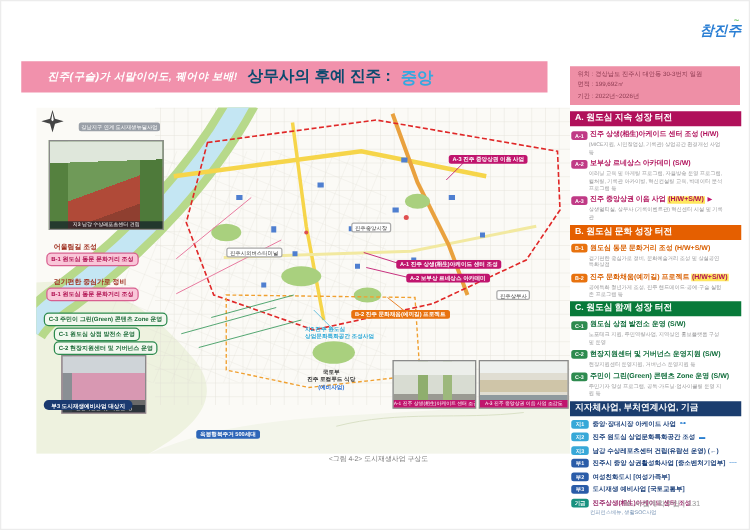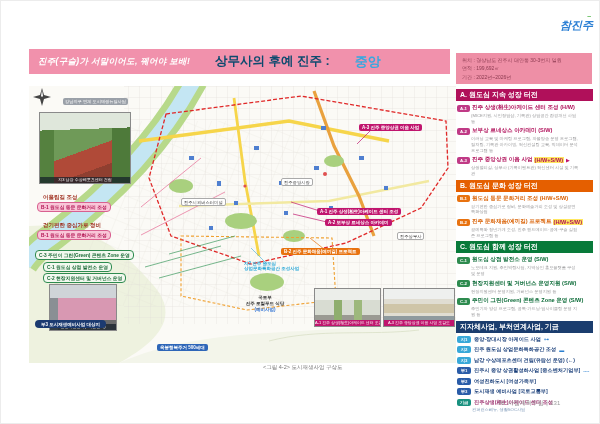--- a/index.html
+++ b/index.html
@@ -4,22 +4,22 @@
 <style>
   html,body{margin:0;padding:0;background:#ffffff;}
   .page{position:relative;width:600px;height:424px;background:#ffffff;overflow:hidden;
         font-family:"Liberation Sans","DejaVu Sans",sans-serif;border:1px solid #ececec;box-sizing:border-box;}
   .abs{position:absolute;}
 
   
   .logo{position:absolute;left:534px;top:12px;width:58px;height:26px;text-align:right;
         font-weight:bold;font-style:italic;font-size:11px;color:#2b7fd4;line-height:1.0;}
   .logo .swoosh{display:block;font-size:7px;color:#56b84e;letter-spacing:2px;}
-  .title-band{position:absolute;left:28px;top:48px;width:421px;height:25px;background:#f191ac;
-        display:flex;align-items:center;padding:0 9px;box-sizing:border-box;gap:25px;white-space:nowrap;}
+  .title-band{position:absolute;left:16px;top:48px;width:421px;height:25px;background:#f191ac;
+        display:flex;align-items:center;padding:0 21px;box-sizing:border-box;gap:8px;white-space:nowrap;}
   .slogan{font-size:8.5px;font-weight:bold;font-style:italic;color:#ffffff;letter-spacing:0.3px;}
   .main-title{font-size:12.5px;font-weight:bold;color:#0c4a6e;}
   .main-title-hl{font-size:13px;font-weight:bold;color:#35a8e0;}
   .info-box{position:absolute;left:455px;top:52px;width:136px;height:31px;background:#ee8fa6;
         padding:3px 6px;box-sizing:border-box;color:#8c3a50;font-size:5px;line-height:1.65;}
 
   
   .panel{position:absolute;left:455px;top:88px;width:137px;}
   .sec-head{height:12px;line-height:12px;padding-left:4px;color:#fff;font-size:7px;font-weight:bold;margin:2px 0 3px 0;}
   .head-a{background:#b0105a;margin-top:0;}

